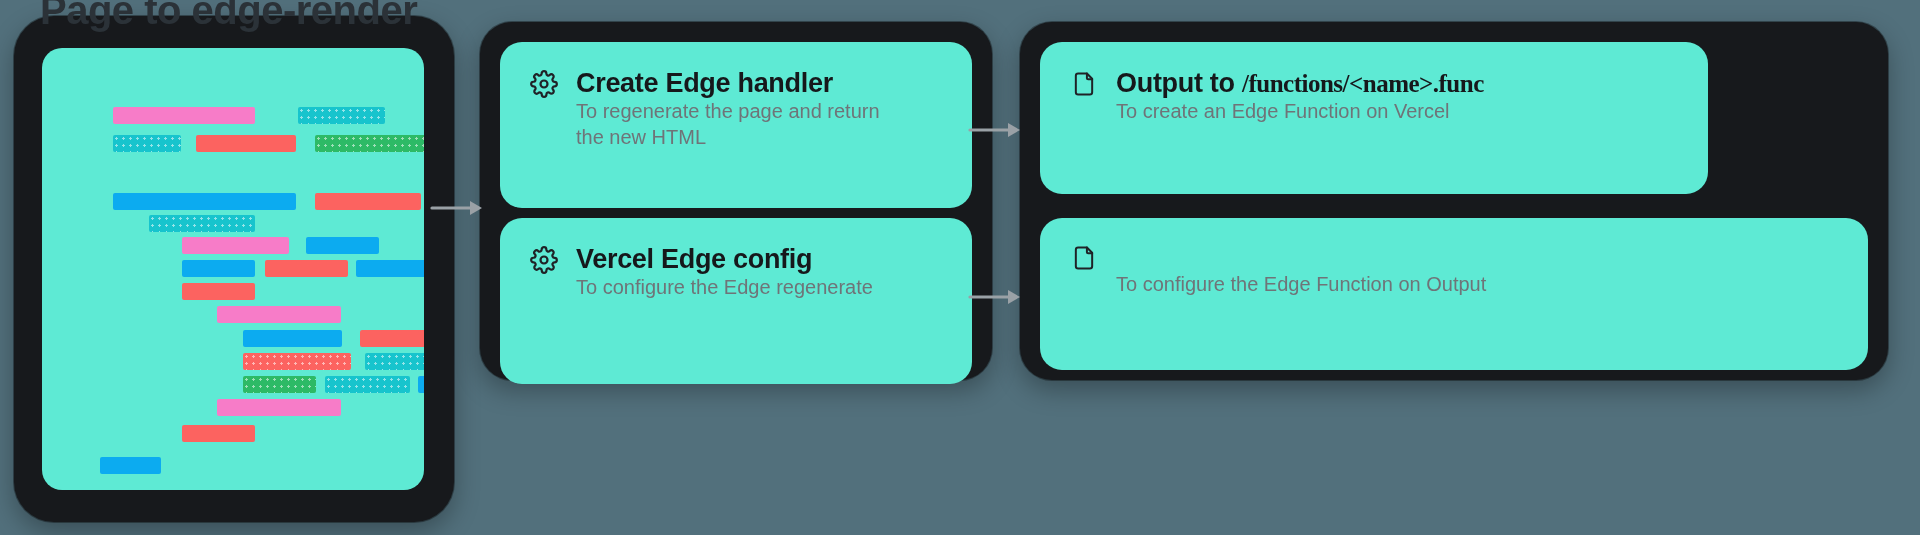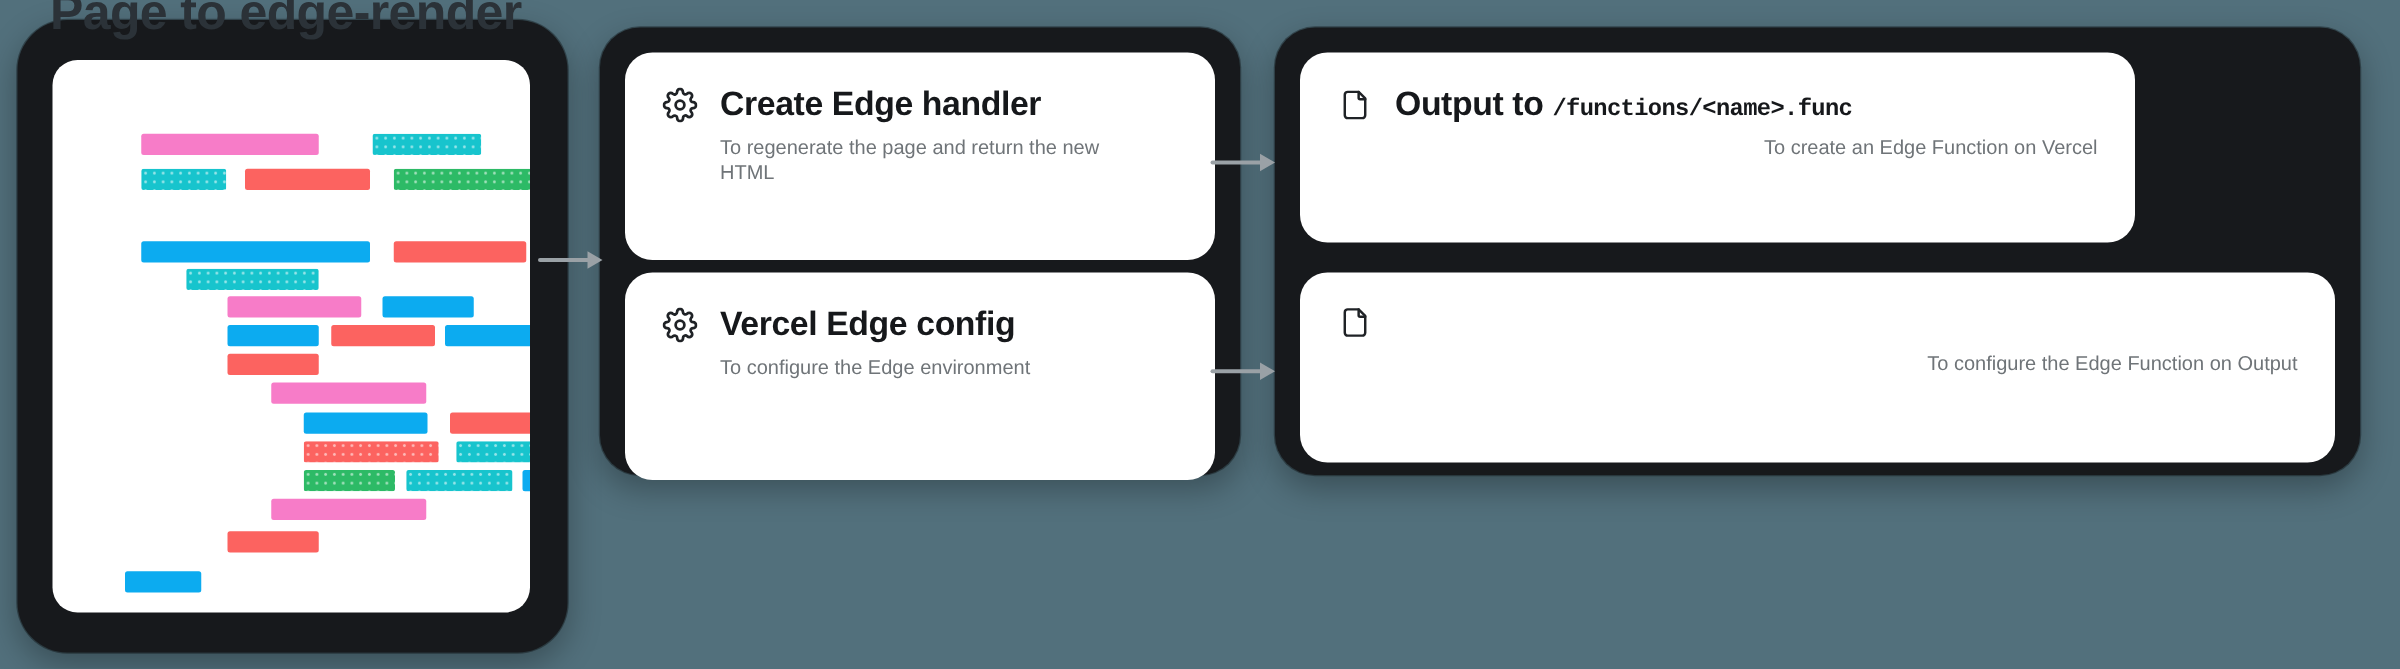--- a/index.html
+++ b/index.html
@@ -31,21 +31,21 @@
     border-radius:34px;
     box-shadow:0 0 0 1px rgba(0,0,0,.35), 0 10px 26px rgba(0,0,0,.30);
   }
   #shell-left   { left:14px;  top:16px;  width:440px; height:506px; border-radius:40px;}
   #shell-mid    { left:480px; top:22px;  width:512px; height:358px; border-radius:32px;}
   #shell-right  { left:1020px;top:22px;  width:868px; height:358px; border-radius:32px;}
 
   
   .card {
     position:absolute;
-    background:#ffffff;
+    background:#5eead4;
     border-radius:22px;
     box-sizing:border-box;
   }
 
   
   #code-panel {
     left:42px; top:48px; width:382px; height:442px;
     border-radius:20px;
     overflow:hidden;
   }
@@ -70,35 +70,34 @@
   .card-icon svg { display:block; width:28px; height:28px; }
 
   .card-title {
     font-size:27px;
     font-weight:700;
     color:#16181b;
     letter-spacing:-0.3px;
     white-space:nowrap;
   }
   .card-title .mono {
-    font-family:Liberation Mono, monospace;
+    font-family:Liberation Serif, serif;
     font-weight:700;
-    font-size:19px;
+    font-size:25px;
     letter-spacing:-0.5px;
   }
 
   .card-sub {
-    margin-top:10px;
-    font-size:16px;
+    font-size:20px;
     line-height:1.28;
     color:#6f7478;
     font-weight:400;
     max-width:330px;
   }
-  .right-card .card-sub { margin-left:46px; max-width:none;text-align:right; }
+  .right-card .card-sub { margin-left:46px; max-width:none; }
   .mid-card .card-sub { margin-left:46px; }
 
   
   .arrow { position:absolute; z-index:6; }
   .arrow svg { display:block; }
 
   #arrow-left-mid { left:430px; top:196px; }
   #arrow-mid-1    { left:968px; top:118px; }
   #arrow-mid-2    { left:968px; top:285px; }
 </style>
@@ -157,21 +156,21 @@
   <div class="card mid-card" id="mid-card-2">
     <div class="card-head">
       <span class="card-icon">
         <svg viewBox="0 0 24 24" fill="none" stroke="currentColor" stroke-width="1.9" stroke-linecap="round" stroke-linejoin="round">
           <circle cx="12" cy="12" r="3"></circle>
           <path d="M19.4 15a1.65 1.65 0 0 0 .33 1.82l.06.06a2 2 0 1 1-2.83 2.83l-.06-.06a1.65 1.65 0 0 0-1.82-.33 1.65 1.65 0 0 0-1 1.51V21a2 2 0 1 1-4 0v-.09A1.65 1.65 0 0 0 9 19.4a1.65 1.65 0 0 0-1.82.33l-.06.06a2 2 0 1 1-2.83-2.83l.06-.06a1.65 1.65 0 0 0 .33-1.82 1.65 1.65 0 0 0-1.51-1H3a2 2 0 1 1 0-4h.09A1.65 1.65 0 0 0 4.6 9a1.65 1.65 0 0 0-.33-1.82l-.06-.06a2 2 0 1 1 2.83-2.83l.06.06A1.65 1.65 0 0 0 9 4.6a1.65 1.65 0 0 0 1-1.51V3a2 2 0 1 1 4 0v.09a1.65 1.65 0 0 0 1 1.51 1.65 1.65 0 0 0 1.82-.33l.06-.06a2 2 0 1 1 2.83 2.83l-.06.06A1.65 1.65 0 0 0 19.4 9v.09a1.65 1.65 0 0 0 1.51 1H21a2 2 0 1 1 0 4h-.09a1.65 1.65 0 0 0-1.51 1z"></path>
         </svg>
       </span>
       <span class="card-title">Vercel Edge config</span>
     </div>
-    <div class="card-sub">To configure the Edge environment</div>
+    <div class="card-sub">To configure the Edge regenerate</div>
   </div>
 
   <div class="card right-card" id="right-card-1">
     <div class="card-head">
       <span class="card-icon">
         <svg viewBox="0 0 24 24" fill="none" stroke="currentColor" stroke-width="1.7" stroke-linecap="round" stroke-linejoin="round">
           <path d="M14.5 3H7a2 2 0 0 0-2 2v14a2 2 0 0 0 2 2h10a2 2 0 0 0 2-2V7.5z"></path>
           <path d="M14.5 3v4a1 1 0 0 0 1 1H19"></path>
         </svg>
       </span>

